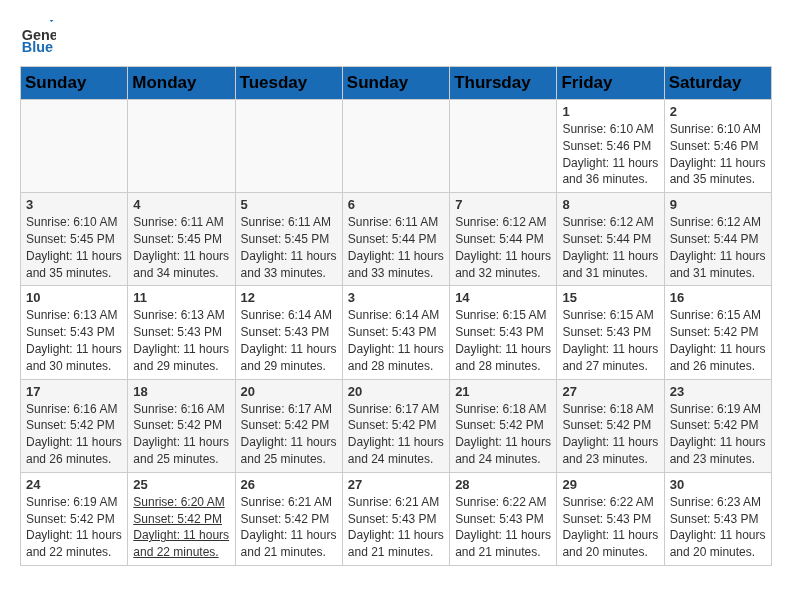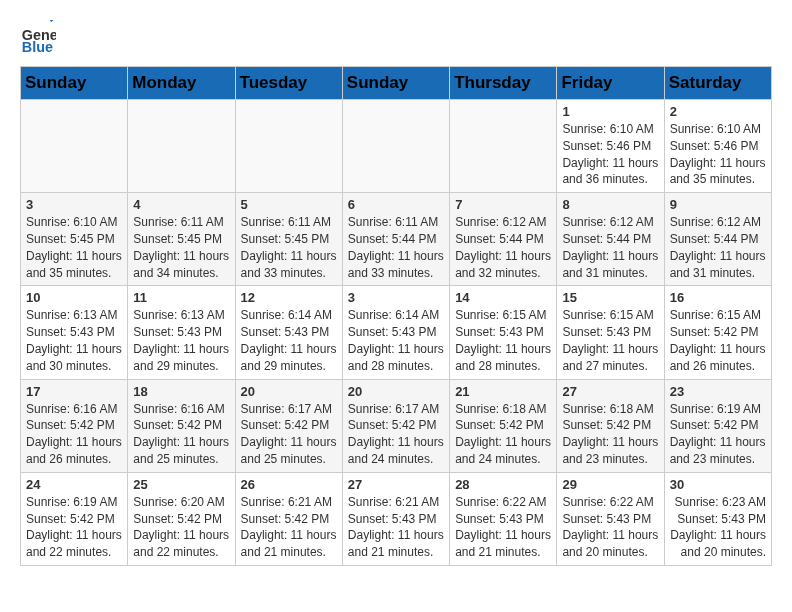--- a/index.html
+++ b/index.html
@@ -296,21 +296,21 @@
       <tr>
         <td>
           <div class="day-num">24</div>
           <div class="day-info" style="white-space: pre-line;">Sunrise: 6:19 AM
 Sunset: 5:42 PM
 Daylight: 11 hours
 and 22 minutes.</div>
         </td>
         <td>
           <div class="day-num">25</div>
-          <div class="day-info" style="white-space: pre-line;">Sunrise: 6:20 AM
+          <div class="day-info" style="white-space: pre-line; text-decoration: underline;">Sunrise: 6:20 AM
 Sunset: 5:42 PM
 Daylight: 11 hours
 and 22 minutes.</div>
         </td>
         <td>
           <div class="day-num">26</div>
           <div class="day-info" style="white-space: pre-line;">Sunrise: 6:21 AM
 Sunset: 5:42 PM
 Daylight: 11 hours
 and 21 minutes.</div>
@@ -331,20 +331,20 @@
         </td>
         <td>
           <div class="day-num">29</div>
           <div class="day-info" style="white-space: pre-line;">Sunrise: 6:22 AM
 Sunset: 5:43 PM
 Daylight: 11 hours
 and 20 minutes.</div>
         </td>
         <td>
           <div class="day-num">30</div>
-          <div class="day-info" style="white-space: pre-line; text-align: right;">Sunrise: 6:23 AM
+          <div class="day-info" style="white-space: pre-line;">Sunrise: 6:23 AM
 Sunset: 5:43 PM
 Daylight: 11 hours
 and 20 minutes.</div>
         </td>
       </tr>
     </tbody>
 </table>
 
 </body></html>

